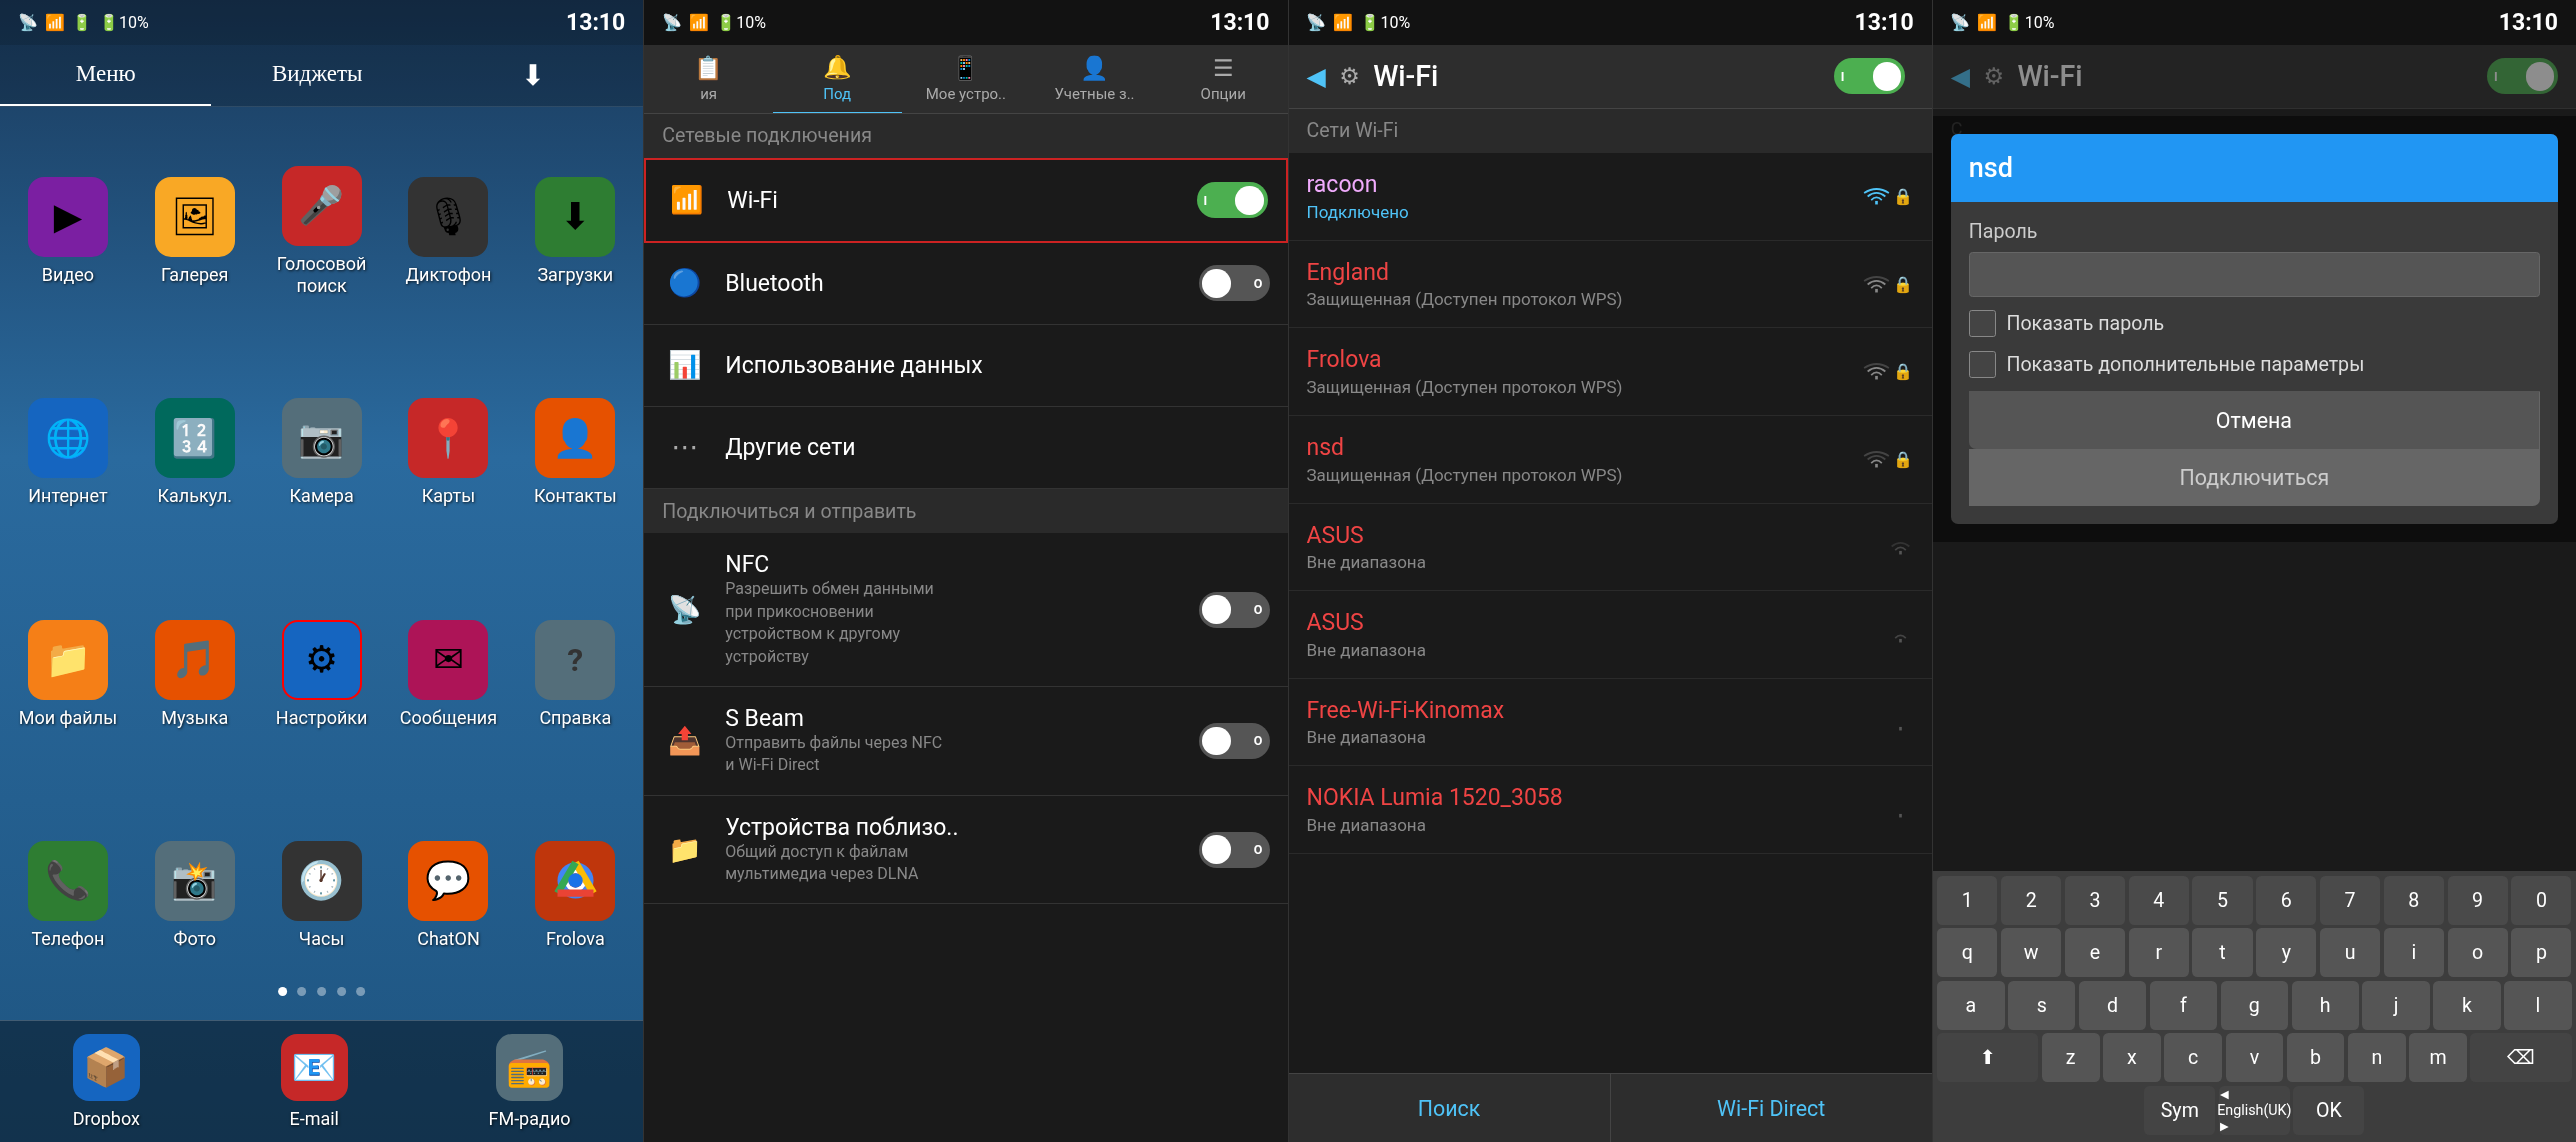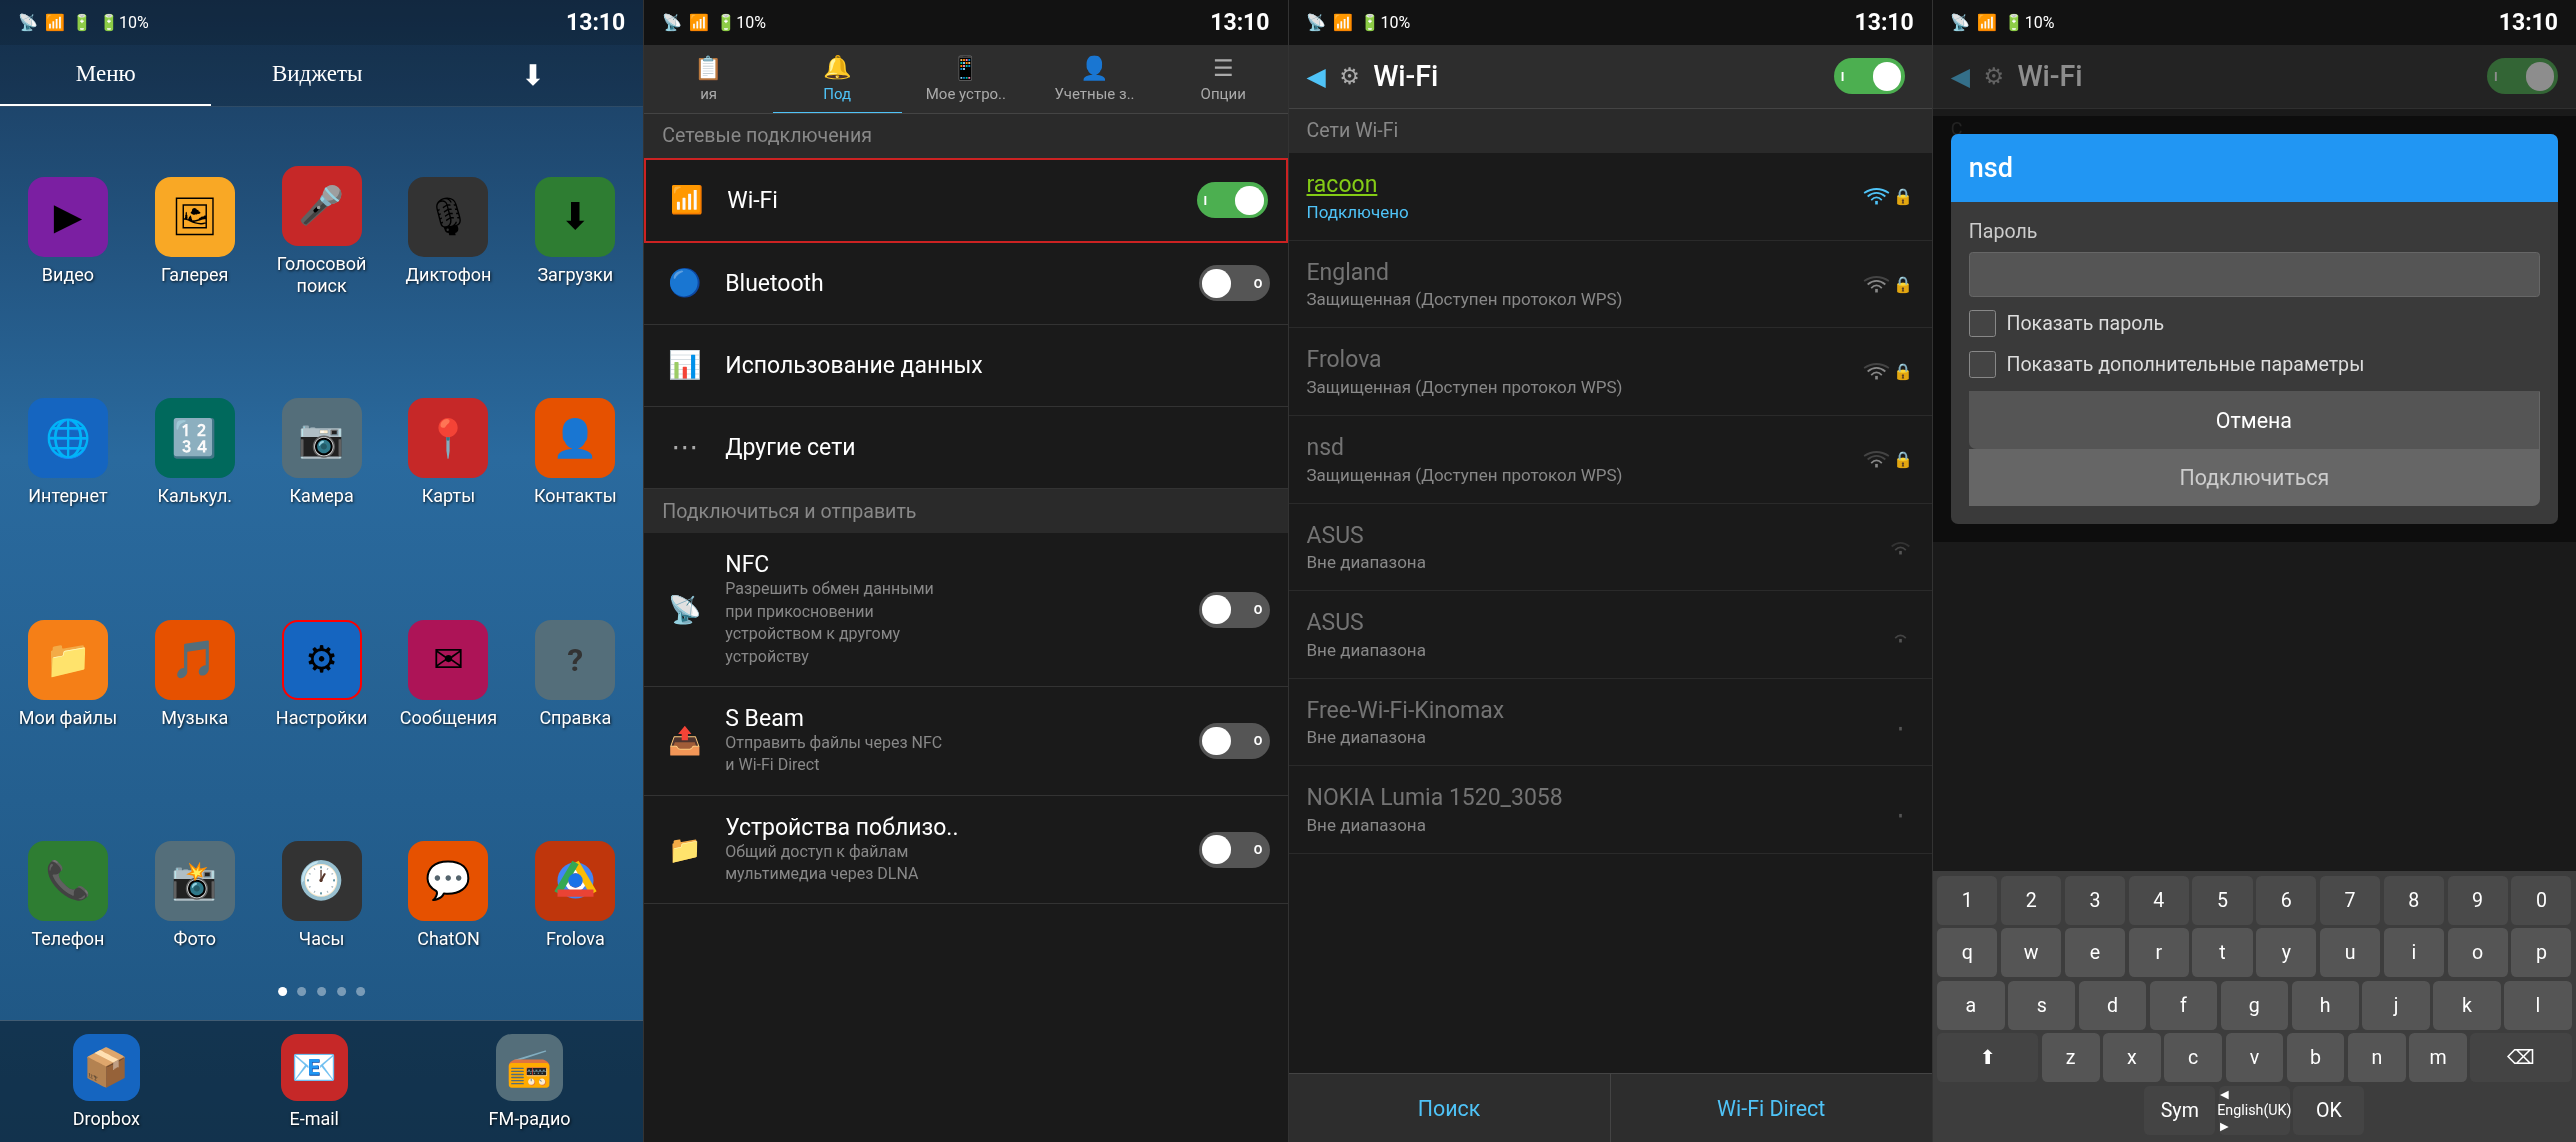--- a/index.html
+++ b/index.html
@@ -291,27 +291,26 @@
       display: flex;
       align-items: center;
       gap: 13.4px;
     }
 
     .wifi-network-info {
       flex: 1;
     }
 
     .wifi-network-name {
-      color: #737373;
+      color: #ef4444;
       font-size: 23px;
     }
 
     .wifi-network-name.connected {
-      color: #84cc16;
-      text-decoration: underline;
+      color: #f0abfc;
     }
 
     .wifi-network-status {
       color: #888;
       font-size: 17px;
       margin-top: 3.6px;
     }
 
     .wifi-network-status.connected {
       color: #4fc3f7;

